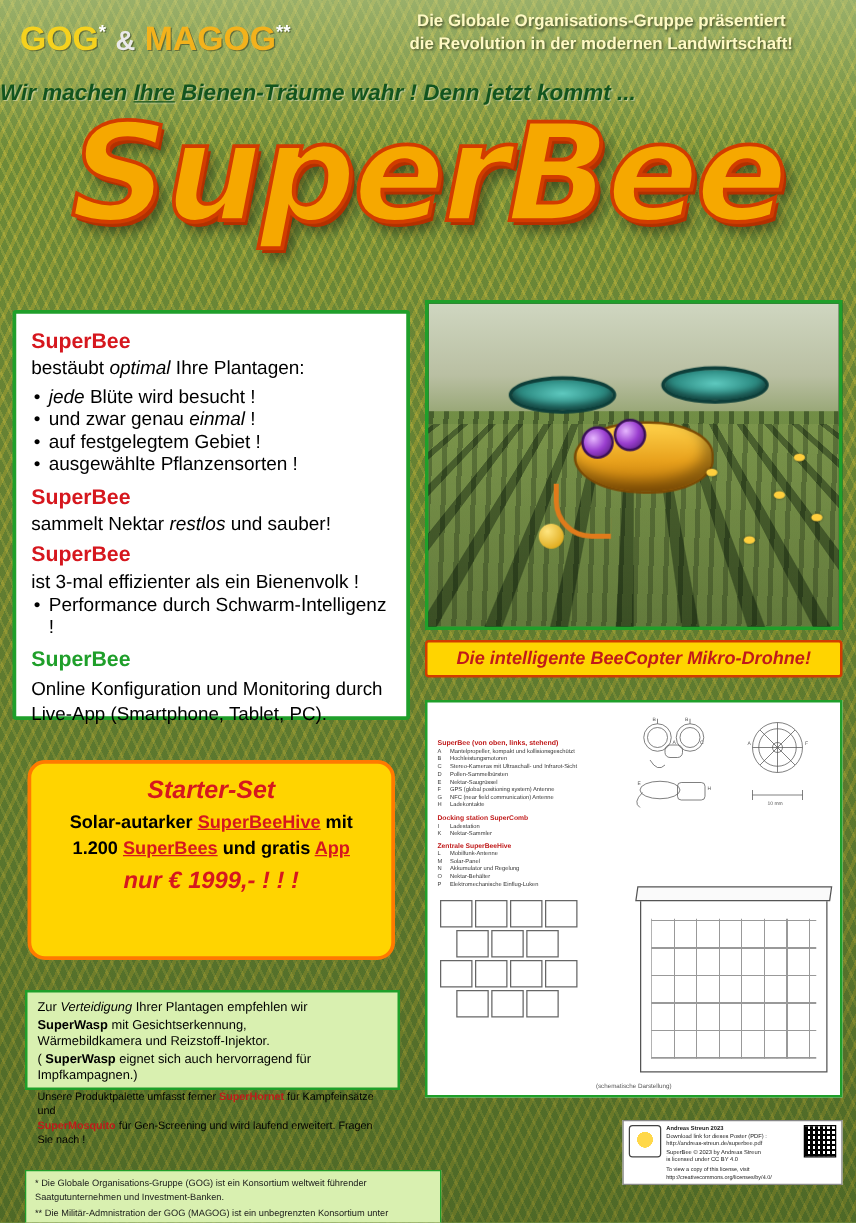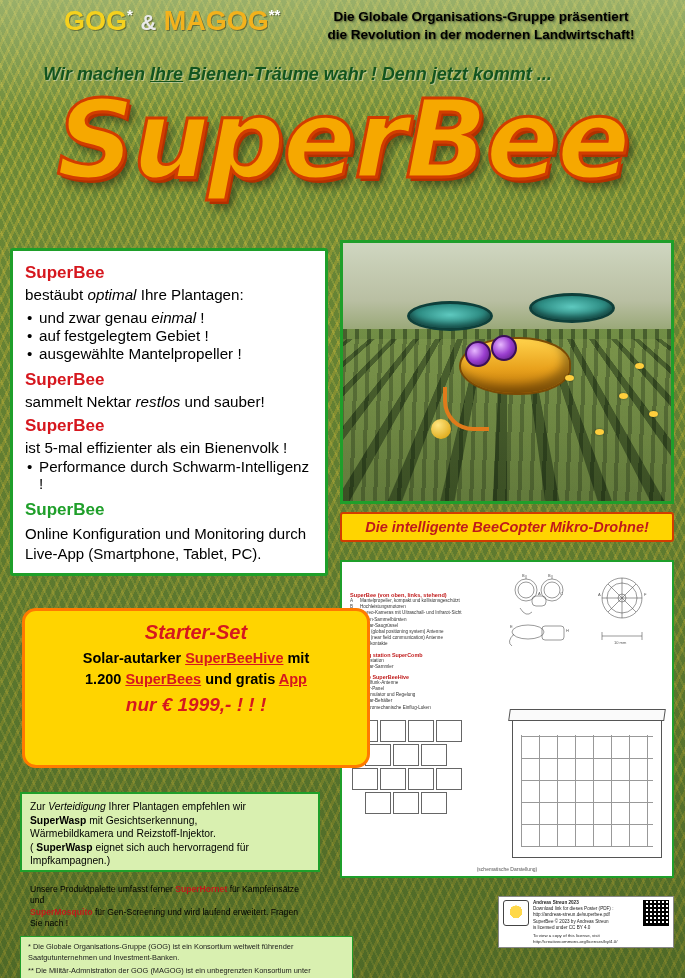--- a/index.html
+++ b/index.html
@@ -27,36 +27,35 @@
     opacity: .55;
   }
   .wrap { position: relative; z-index: 2; width: 685px; height: 978px; }
 
   
   .header {
     position: absolute; left: 0; top: 0; width: 685px; height: 62px;
     padding: 6px 10px 0 14px;
   }
   .logos {
-    position: absolute; left: 16px; top: 6px;
+    position: absolute; left: 16px; top: 16px;
     font-weight: bold; font-size: 27px; letter-spacing: 0px;
     text-shadow: 1px 1px 0 rgba(0,0,0,.35);
-    margin-left: 48px;
   }
   .gog { color: #f5d21e; }
   .amp { color: #eaeaea; font-size: 22px; }
   .magog { color: #f3b21c; }
   .star { font-size: 15px; vertical-align: super; color: #ffffff; }
   .headline-right {
     position: absolute; right: 14px; top: 8px; width: 380px;
-    text-align: center; color: #000000; font-weight: bold; font-size: 13.5px;
+    text-align: center; color: #fef9c3; font-weight: bold; font-size: 13.5px;
     line-height: 1.35; text-shadow: 1px 1px 2px rgba(0,0,0,.55);
   }
   .subline {
-    position: absolute; left: 0; width: 595px; top: 64px; text-align: center;
+    position: absolute; left: 0; width: 595px; top: 64px; text-align: left;
     color: #13541f; font-weight: bold; font-style: italic; font-size: 18px;
     text-shadow: 1px 1px 0 rgba(255,255,255,.35);
   }
   .subline u { text-decoration: underline; }
 
   
   .title {
     position: absolute; left: 0; top: 86px; width: 685px; text-align: center;
     font-size: 108px; font-weight: bold; font-style: italic;
     font-family: "DejaVu Sans", sans-serif;
@@ -174,21 +173,21 @@
     opacity: .75; }
   .comb {
     position: absolute; left: 10px; top: 158px; width: 160px; height: 100px;
   }
   .hexrow { display: flex; gap: 2px; margin-bottom: 2px; }
   .hex { width: 26px; height: 22px; border: 1px solid #666; }
   .drawing-top { position: absolute; left: 160px; top: 12px; width: 166px; height: 82px; border-left: 0; }
 
   
   .starter {
-    position: absolute; left: 22px; top: 608px; width: 348px; height: 160px;
+    position: absolute; left: 22px; top: 608px; width: 294px; height: 160px;
     background: #ffd400; border: 3px solid #ff7a00; border-radius: 14px;
     text-align: center; padding-top: 8px;
   }
   .starter h3 { margin: 2px 0 6px 0; font-size: 20px; color: #d6171e; font-style: italic; }
   .starter p { margin: 5px 0; font-size: 14.5px; font-weight: bold; color: #000; }
   .starter .red { color: #d6171e; text-decoration: underline; }
   .starter .price { font-size: 19px; color: #d6171e; font-style: italic; font-weight: bold; margin: 7px 0; }
   .starter .store { font-size: 14px; font-weight: bold; }
 
   
@@ -251,30 +250,31 @@
   </div>
 
   <div class="title">SuperBee</div>
 
   <div class="panel-left">
     <div class="p-head">SuperBee</div>
     <div class="p-sub">
       bestäubt <i class="em">optimal</i> Ihre Plantagen:
     </div>
     <ul class="p-list">
+      <li><i class="em">jede</i> Blüte wird besucht !</li>
       <li>und zwar genau <i class="em">einmal</i> !</li>
       <li>auf festgelegtem Gebiet !</li>
-      <li>ausgewählte Mantelpropeller !</li>
+      <li>ausgewählte Pflanzensorten !</li>
     </ul>
 
     <div class="p-head">SuperBee</div>
     <div class="p-sub">sammelt Nektar <i class="em">restlos</i> und sauber!</div>
 
     <div class="p-head">SuperBee</div>
-    <div class="p-sub" style="margin-bottom:2px">ist 5-mal effizienter als ein Bienenvolk !</div>
+    <div class="p-sub" style="margin-bottom:2px">ist 3-mal effizienter als ein Bienenvolk !</div>
     <ul class="p-list">
       <li>Performance durch Schwarm-Intelligenz !</li>
     </ul>
 
     <div class="p-head green">SuperBee</div>
 
     <div class="p-note">Online Konfiguration und Monitoring durch Live-App (Smartphone, Tablet, PC).</div>
   </div>
 
   <div class="photo">
@@ -444,21 +444,21 @@
     <p>Solar-autarker <span class="red">SuperBeeHive</span> mit</p>
     <p>1.200 <span class="red">SuperBees</span> und gratis <span class="red">App</span></p>
     <div class="price">nur € 1999,- ! ! !</div>
   </div>
 
   <div class="defense">
     <div>Zur <i class="em">Verteidigung</i> Ihrer Plantagen empfehlen wir</div>
     <div><span class="b">SuperWasp</span> mit Gesichtserkennung,</div>
     <div>Wärmebildkamera und Reizstoff-Injektor.</div>
     <div>( <span class="b">SuperWasp</span> eignet sich auch hervorragend für Impfkampagnen.)</div>
-    <div class="small" style="margin-top:16px">Unsere Produktpalette umfasst ferner <span class="b red">SuperHornet</span> für Kampfeinsätze und</div>
+    <div class="small" style="margin-top:4px">Unsere Produktpalette umfasst ferner <span class="b red">SuperHornet</span> für Kampfeinsätze und</div>
     <div class="small"><span class="b red">SuperMosquito</span> für Gen-Screening und wird laufend erweitert. Fragen Sie nach !</div>
   </div>
 
   <div class="footnotes">
     <div>*  Die Globale Organisations-Gruppe (GOG) ist ein Konsortium weltweit führender Saatgutunternehmen und Investment-Banken.</div>
     <div style="margin-top:3px">** Die Militär-Admnistration der GOG (MAGOG) ist ein unbegrenzten Konsortium unter Beteiligung führender Unternehmen im Bereich der Verteidigung.</div>
   </div>
 
   <div class="credit">
     <div class="bee-logo"></div>

